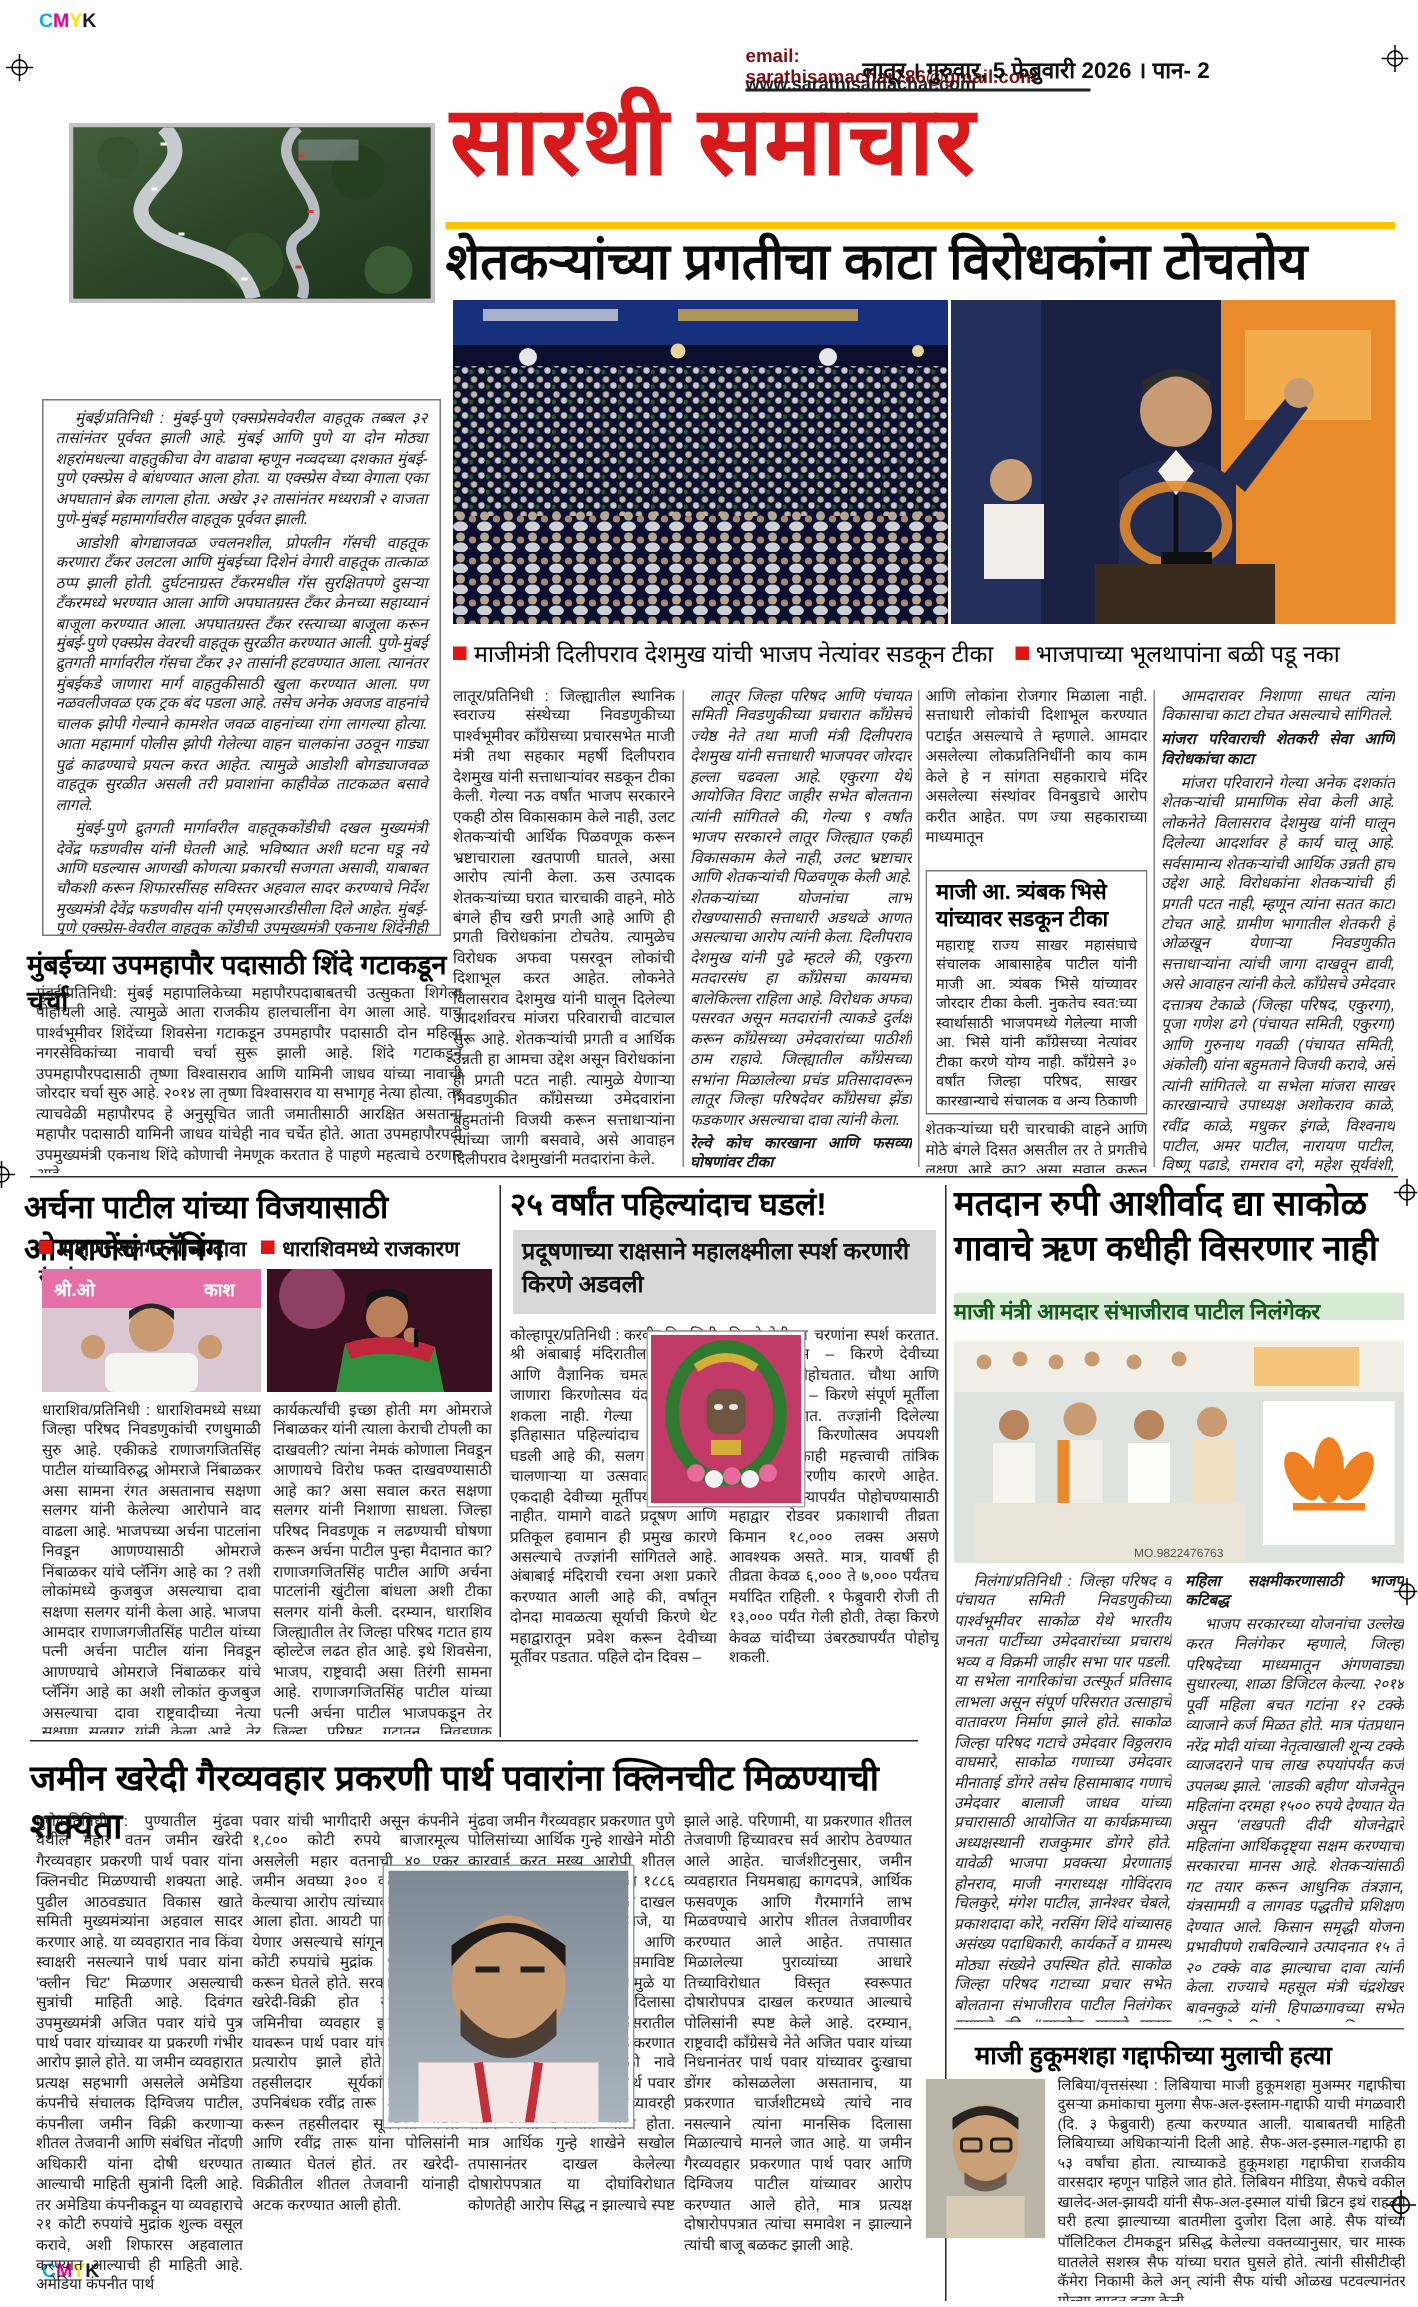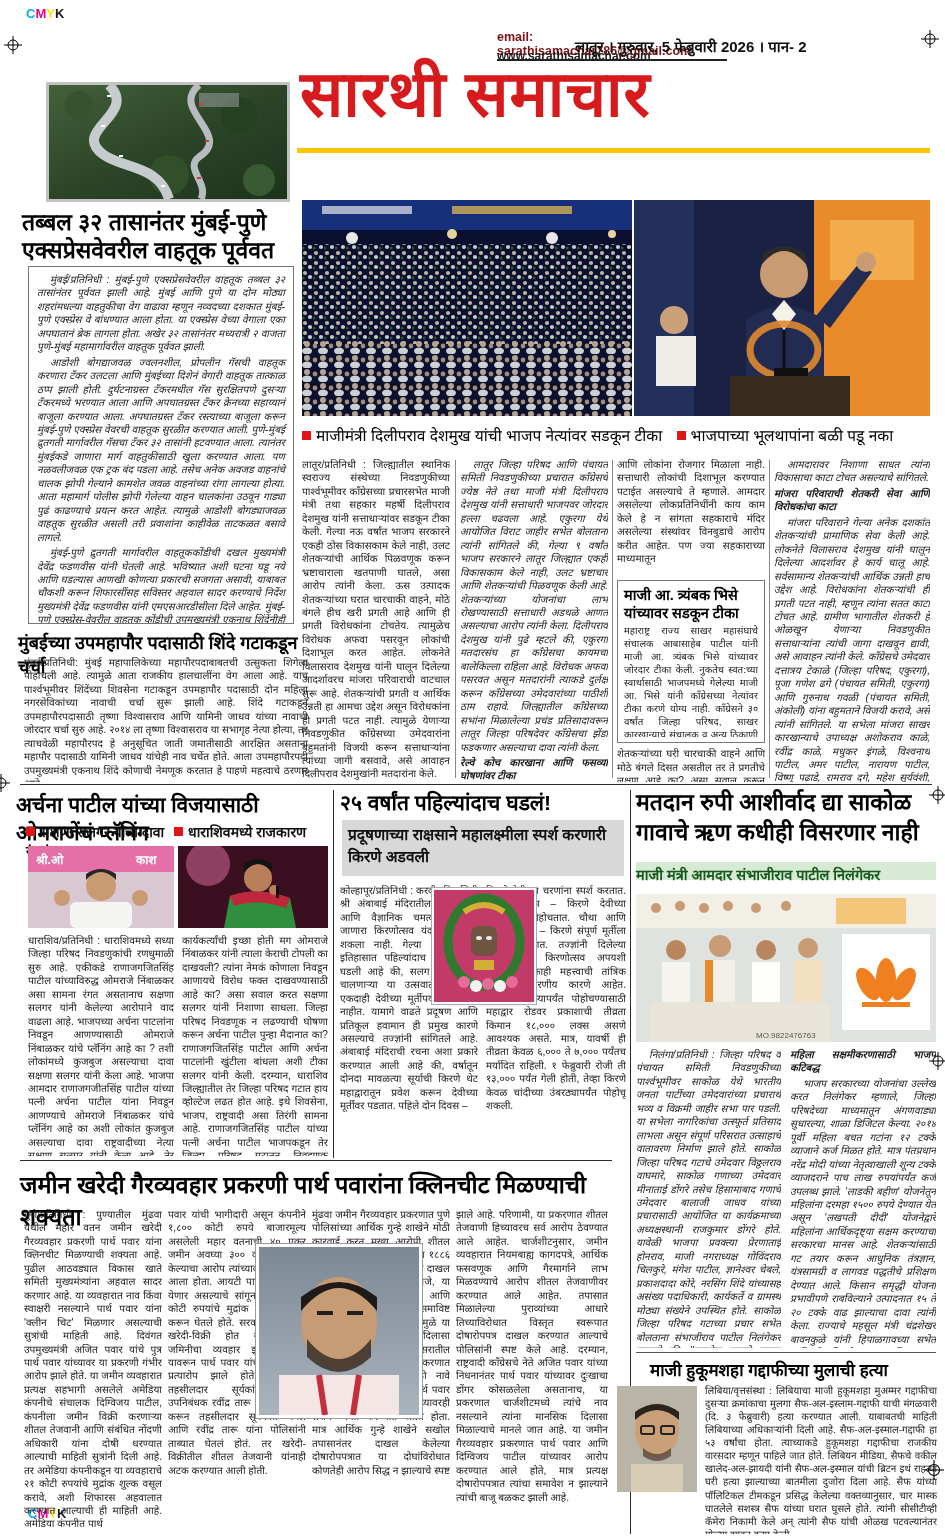--- a/index.html
+++ b/index.html
@@ -77,20 +77,21 @@
   </div>
   <div class="abs cmyk" style="left:28px;top:1506px;">
     <span class="c">C</span><span class="m">M</span><span class="y">Y</span><span class="k">K</span>
   </div>
 
   <div class="abs" style="left:497px;top:30px;width:230px;border-bottom:2px solid #222;padding-bottom:1px;font-size:12.5px;font-weight:bold;color:#7b1113;">email: sarathisamachar786@gmail.com</div>
   <div class="abs" style="left:497px;top:49px;font-size:12px;font-weight:bold;color:#222;">www.sarathisamachar.com</div>
   <div class="abs center" style="left:575px;top:36px;width:355px;font-size:15px;font-weight:bold;color:#111;">लातूर । गुरुवार, 5 फेब्रुवारी 2026 । पान- 2</div>
   <div class="abs masthead center" style="left:300px;top:62px;width:630px;">सारथी समाचार</div>
   <div class="abs" style="left:297px;top:148px;width:633px;height:5px;background:#ffc400;"></div>
+  <div class="abs mainhead center" style="left:297px;top:158px;width:633px;">शेतकऱ्यांच्या प्रगतीचा काटा विरोधकांना टोचतोय</div>
 
   <div class="abs photo-frame" style="left:46px;top:82px;width:244px;height:120px;">
     <svg width="238" height="114" viewBox="0 0 238 114" preserveAspectRatio="none">
       <defs>
           <linearGradient id="gfor" x1="0" y1="0" x2="1" y2="1">
         <stop offset="0" stop-color="#43603b"></stop>
             <stop offset="0.5" stop-color="#2c4527"></stop>
             <stop offset="1" stop-color="#1d331c"></stop>
           </linearGradient>
         </defs>
@@ -109,21 +110,20 @@
           <rect x="112" y="100" width="4" height="2"></rect>
         </g>
       <g fill="#d23b2f">
           <rect x="150" y="18" width="4" height="2"></rect>
           <rect x="156" y="55" width="4" height="2"></rect>
           <rect x="148" y="92" width="4" height="2"></rect>
         </g>
     </svg>
   </div>
 
-  <div class="abs hl center" style="left:22px;top:208px;width:280px;font-size:23px;line-height:1.22;">तब्बल ३२ तासानंतर मुंबई-पुणे एक्सप्रेसवेवरील वाहतूक पूर्ववत</div>
   <div class="abs boxed bodytxt" style="left:28px;top:266px;width:266px;height:358px;padding:6px 8px;box-sizing:border-box;">
     <p class="para">मुंबई/प्रतिनिधी : मुंबई-पुणे एक्सप्रेसवेवरील वाहतूक तब्बल ३२ तासांनंतर पूर्ववत झाली आहे. मुंबई आणि पुणे या दोन मोठ्या शहरांमधल्या वाहतुकीचा वेग वाढावा म्हणून नव्वदच्या दशकात मुंबई-पुणे एक्स्प्रेस वे बांधण्यात आला होता. या एक्स्प्रेस वेच्या वेगाला एका अपघातानं ब्रेक लागला होता. अखेर ३२ तासांनंतर मध्यरात्री २ वाजता पुणे-मुंबई महामार्गावरील वाहतूक पूर्ववत झाली.</p>
     <p class="para">आडोशी बोगद्याजवळ ज्वलनशील, प्रोपलीन गॅसची वाहतूक करणारा टँकर उलटला आणि मुंबईच्या दिशेनं वेगारी वाहतूक तात्काळ ठप्प झाली होती. दुर्घटनाग्रस्त टँकरमधील गॅस सुरक्षितपणे दुसऱ्या टँकरमध्ये भरण्यात आला आणि अपघातग्रस्त टँकर क्रेनच्या सहाय्यानं बाजूला करण्यात आला. अपघातग्रस्त टँकर रस्त्याच्या बाजूला करून मुंबई-पुणे एक्स्प्रेस वेवरची वाहतूक सुरळीत करण्यात आली. पुणे-मुंबई द्रुतगती मार्गावरील गॅसचा टँकर ३२ तासांनी हटवण्यात आला. त्यानंतर मुंबईकडे जाणारा मार्ग वाहतुकीसाठी खुला करण्यात आला. पण नळवलीजवळ एक ट्रक बंद पडला आहे. तसेच अनेक अवजड वाहनांचे चालक झोपी गेल्याने कामशेत जवळ वाहनांच्या रांगा लागल्या होत्या. आता महामार्ग पोलीस झोपी गेलेल्या वाहन चालकांना उठवून गाड्या पुढं काढण्याचे प्रयत्न करत आहेत. त्यामुळे आडोशी बोगड्याजवळ वाहतूक सुरळीत असली तरी प्रवाशांना काहीवेळ ताटकळत बसावे लागले.</p>
     <p class="para">मुंबई-पुणे द्रुतगती मार्गावरील वाहतूककोंडीची दखल मुख्यमंत्री देवेंद्र फडणवीस यांनी घेतली आहे. भविष्यात अशी घटना घडू नये आणि घडल्यास आणखी कोणत्या प्रकारची सजगता असावी, याबाबत चौकशी करून शिफारसींसह सविस्तर अहवाल सादर करण्याचे निर्देश मुख्यमंत्री देवेंद्र फडणवीस यांनी एमएसआरडीसीला दिले आहेत. मुंबई-पुणे एक्स्प्रेस-वेवरील वाहतूक कोंडीची उपमुख्यमंत्री एकनाथ शिंदेंनीही गंभीर दखल घेतली आहे. आपत्कालीन परिस्थितीतील वाहतूक आराखडा तत्काळ तयार करण्याच्या सूचना एकनाथ शिंदेंनी दिली आहे. सोबतच मिसिंग लिंकचे कामही लवकर पूर्ण करण्याच्या सूचना एकनाथ शिंदेंनी दिल्या आहेत.</p>
   </div>
 
   <div class="abs hl center" style="left:18px;top:630px;width:294px;font-size:18px;">मुंबईच्या उपमहापौर पदासाठी शिंदे गटाकडून चर्चा</div>
   <div class="abs bodytxt" style="left:24px;top:656px;width:284px;height:126px;">मुंबई/प्रतिनिधी: मुंबई महापालिकेच्या महापौरपदाबाबतची उत्सुकता शिगेला पोहोचली आहे. त्यामुळे आता राजकीय हालचालींना वेग आला आहे. याच पार्श्वभूमीवर शिंदेंच्या शिवसेना गटाकडून उपमहापौर पदासाठी दोन महिला नगरसेविकांच्या नावाची चर्चा सुरू झाली आहे. शिंदे गटाकडून उपमहापौरपदासाठी तृष्णा विश्वासराव आणि यामिनी जाधव यांच्या नावाची जोरदार चर्चा सुरु आहे. २०१४ ला तृष्णा विश्वासराव या सभागृह नेत्या होत्या, तर त्याचवेळी महापौरपद हे अनुसूचित जाती जमातीसाठी आरक्षित असताना महापौर पदासाठी यामिनी जाधव यांचेही नाव चर्चेत होते. आता उपमहापौरपदी उपमुख्यमंत्री एकनाथ शिंदे कोणाची नेमणूक करतात हे पाहणे महत्वाचे ठरणार आहे.</div>
 
   <div class="abs" style="left:302px;top:200px;width:330px;height:216px;">

